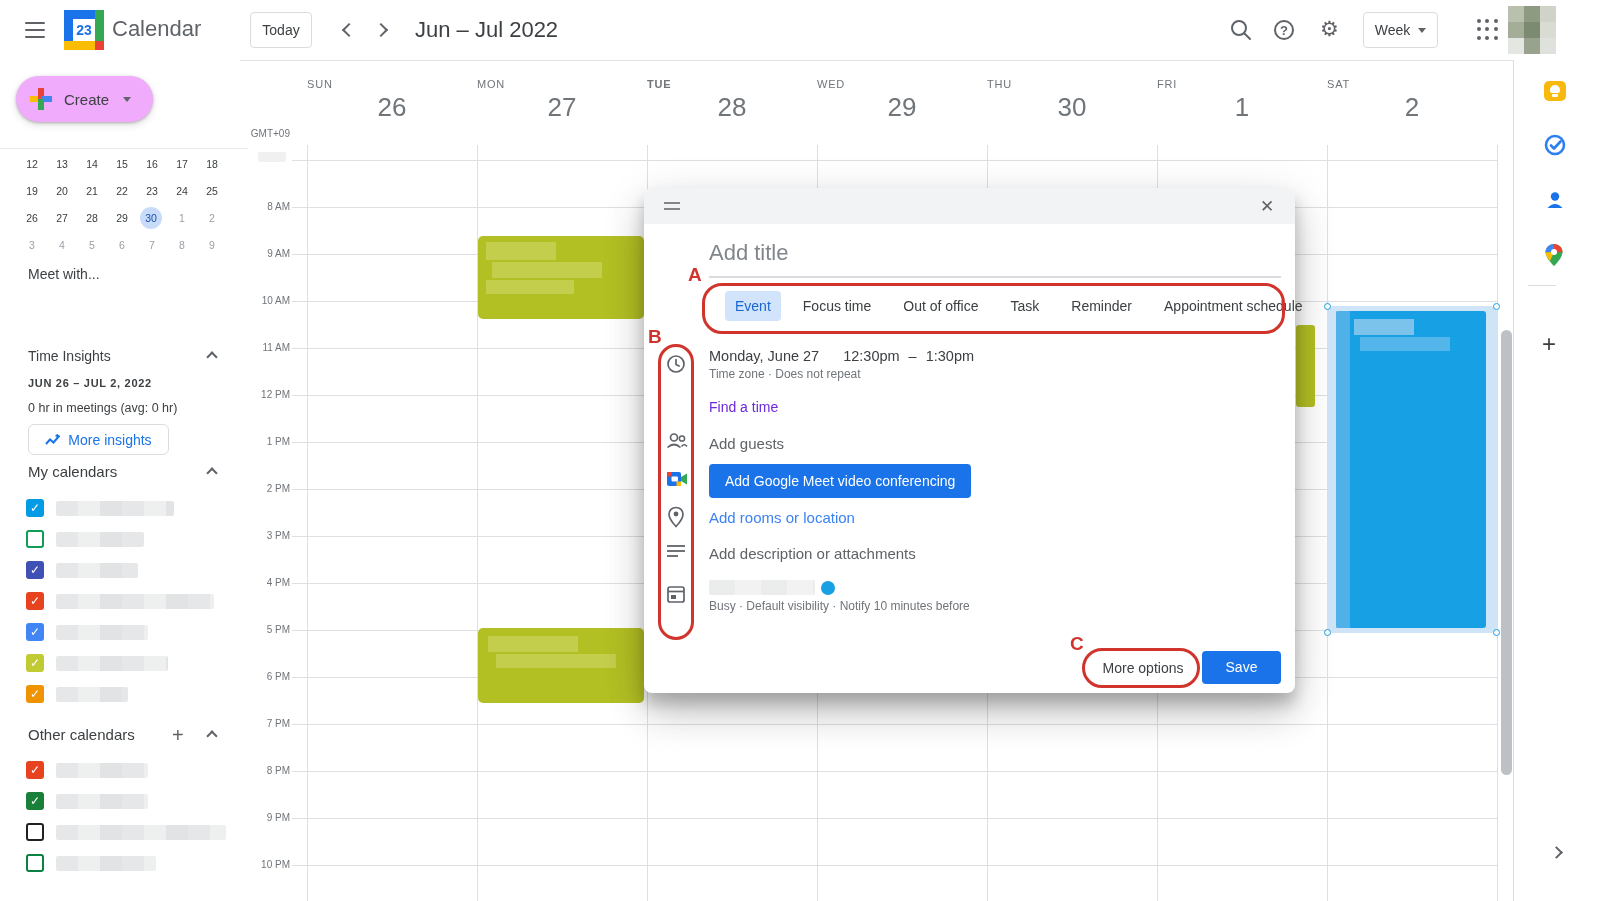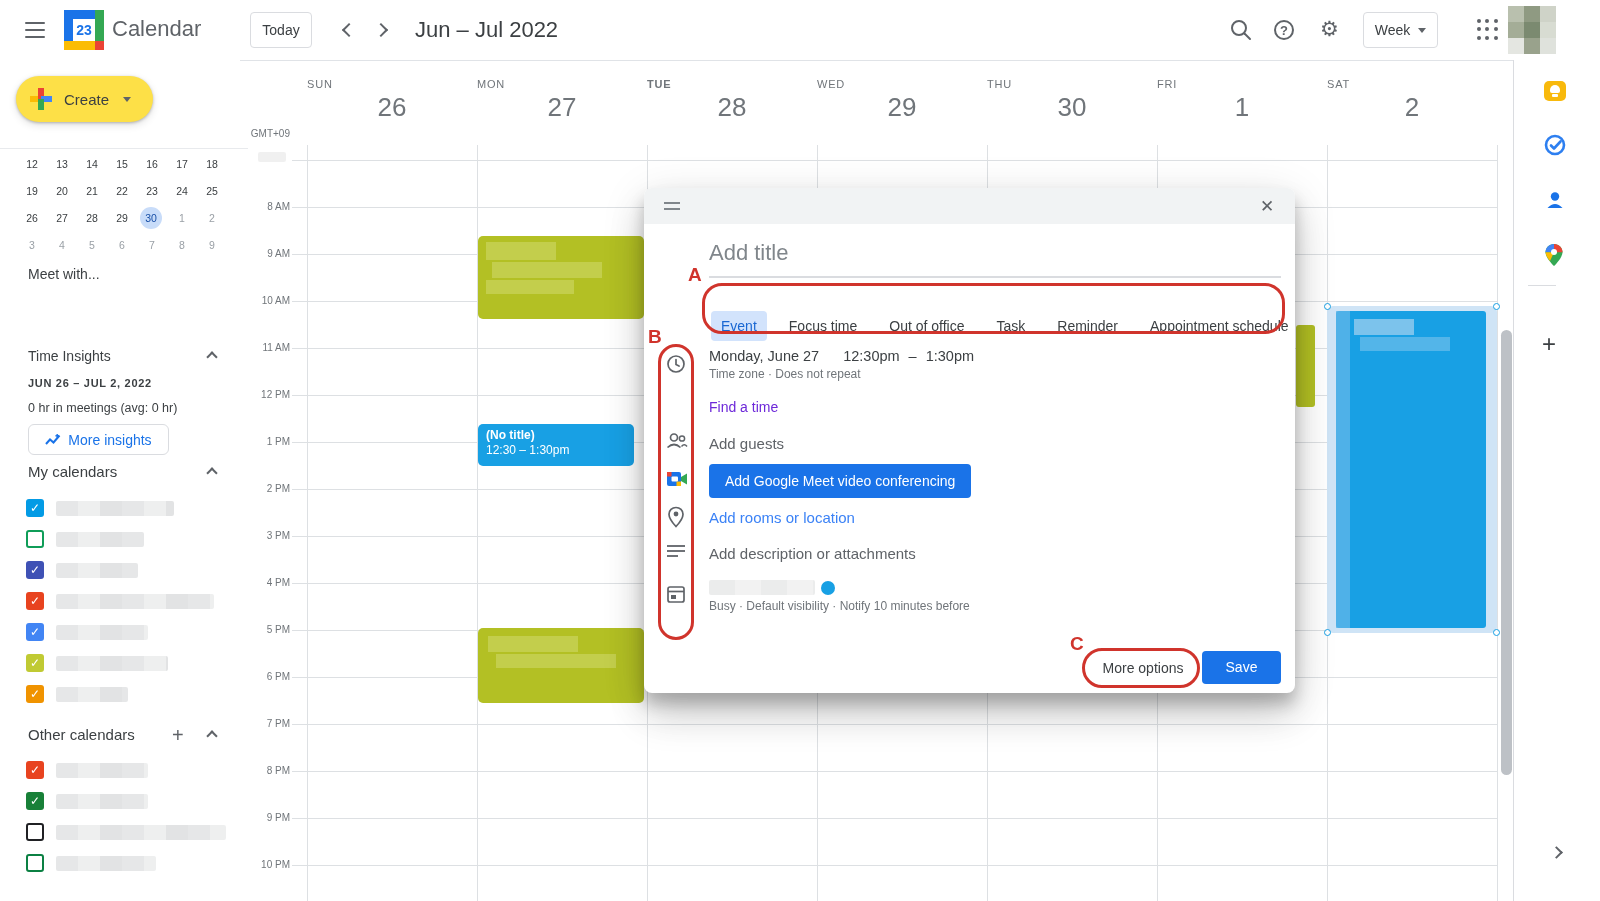--- a/index.html
+++ b/index.html
@@ -40,21 +40,21 @@
   .caret-down { width:0; height:0; border-left:4px solid transparent; border-right:4px solid transparent;
     border-top:5px solid #5f6368; }
   .apps-grid { left:1477px; top:19px; width:22px; height:22px; display:grid;
     grid-template-columns:repeat(3,1fr); gap:3px; cursor:pointer;}
   .apps-grid i { width:4px; height:4px; background:#5f6368; border-radius:50%; }
   .avatar { left:1508px; top:6px; width:48px; height:48px; display:grid; grid-template-columns:repeat(3,1fr);
     grid-template-rows:repeat(3,1fr); overflow:hidden; cursor:pointer;}
 
   
   #sidebar { position:absolute; left:0; top:60px; width:248px; height:841px; background:#fff; z-index:30; }
-  .create-btn { left:16px; top:16px; width:137px; height:46px; background:#fde047; border-radius:24px;
+  .create-btn { left:16px; top:16px; width:137px; height:46px; background:#f0abfc; border-radius:24px;
     box-shadow:0 1px 3px rgba(0,0,0,.25), 0 3px 8px rgba(0,0,0,.12); display:flex; align-items:center;
     padding-left:14px; gap:12px; cursor:pointer; }
   .gplus { position:relative; width:22px; height:22px; }
   .gplus i { position:absolute; }
   .gplus .a1{ left:0; top:8px; width:11px; height:6px; background:#fbbc04;}
   .gplus .a2{ left:8px; top:0; width:6px; height:11px; background:#ea4335;}
   .gplus .a3{ left:11px; top:8px; width:11px; height:6px; background:#4285f4;}
   .gplus .a4{ left:8px; top:11px; width:6px; height:11px; background:#34a853;}
   .create-label { font-size:15px; color:#3c4043; font-weight:500; }
   .sb-divider { left:0; top:88px; width:248px; height:1px; background:#e8eaed; }
@@ -122,21 +122,21 @@
     background:#fff; z-index:50;
     box-shadow:0 24px 38px rgba(0,0,0,.14), 0 9px 46px rgba(0,0,0,.12), 0 11px 15px rgba(0,0,0,.2); }
   .dlg-header { position:absolute; left:0; top:0; width:651px; height:36px; background:#f1f3f4;
     border-radius:8px 8px 0 0; cursor:move;}
   .drag-handle { position:absolute; left:20px; top:14px; width:16px; height:8px;
     border-top:2px solid #80868b; border-bottom:2px solid #80868b;}
   .dlg-close { position:absolute; left:610px; top:6px; width:26px; height:26px; font-size:17px; color:#5f6368;
     text-align:center; line-height:26px; cursor:pointer;}
   .dlg-title { position:absolute; left:65px; top:52px; width:570px; font-size:22px; color:#80868b; cursor:text;}
   .dlg-title-line { position:absolute; left:65px; top:88px; width:572px; height:1.5px; background:#dadce0;}
-  .tabs { position:absolute; left:67px; top:103px; display:flex; align-items:center; gap:12px;margin-top:20px; }
+  .tabs { position:absolute; left:81px; top:103px; display:flex; align-items:center; gap:12px; }
   .tab { font-size:14px; color:#3c4043; padding:7px 10px; border-radius:4px; cursor:pointer; white-space:nowrap;}
   .tab.sel { background:#d2e3fc; color:#1967d2; font-weight:500; }
   .dlg-icon { position:absolute; left:22px; width:22px; height:22px; }
   .dlg-row { position:absolute; left:65px; }
   .time-row { top:160px; display:flex; align-items:baseline; gap:24px; font-size:14.5px; color:#3c4043;}
   .time-row .times { display:flex; gap:9px; }
   .tz-row { top:179px; font-size:12px; color:#70757a; }
   .find-time { top:211px; font-size:14px; font-weight:500; color:#6d28d9; cursor:pointer;}
   .guests { top:247px; font-size:15px; color:#5f6368; cursor:text;}
   .meet-btn { position:absolute; left:65px; top:276px; height:34px; padding:0 16px; background:#1a73e8;
@@ -227,24 +227,20 @@
         <div class="hour-label" style="left: 246px; top: 705px;">8 PM</div>
         <div class="hour-label" style="left: 246px; top: 752px;">9 PM</div>
         <div class="hour-label" style="left: 246px; top: 799px;">10 PM</div>
       </div>
 
     <div class="abs event olive" style="left:478px; top:176px; width:166px; height:83px;">
       <i class="m1" style="left:8px;top:6px;width:70px;height:18px;"></i>
       <i class="m2" style="left:14px;top:26px;width:110px;height:16px;"></i>
       <i class="m3" style="left:8px;top:44px;width:88px;height:14px;"></i>
     </div>
-    <div class="abs event ev-blue" style="left:478px; top:364px; width:156px; height:42px;">
-      <div class="t1">(No title)</div>
-      <div class="t2">12:30 – 1:30pm</div>
-    </div>
     <div class="abs event olive" style="left:478px; top:568px; width:166px; height:75px;">
       <i class="m1" style="left:10px;top:8px;width:90px;height:16px;"></i>
       <i class="m2" style="left:18px;top:26px;width:120px;height:14px;"></i>
     </div>
     <div class="abs event olive" style="left:1296px; top:265px; width:19px; height:82px; border-radius:3px;"></div>
     <div class="abs sat-halo">
       <div class="abs sat-inner">
         <i class="abs sat-stripe"></i>
         <i class="sat-m" style="left:18px;top:8px;width:60px;height:16px;"></i>
         <i class="sat-m" style="left:24px;top:26px;width:90px;height:14px; opacity:.6;"></i>

